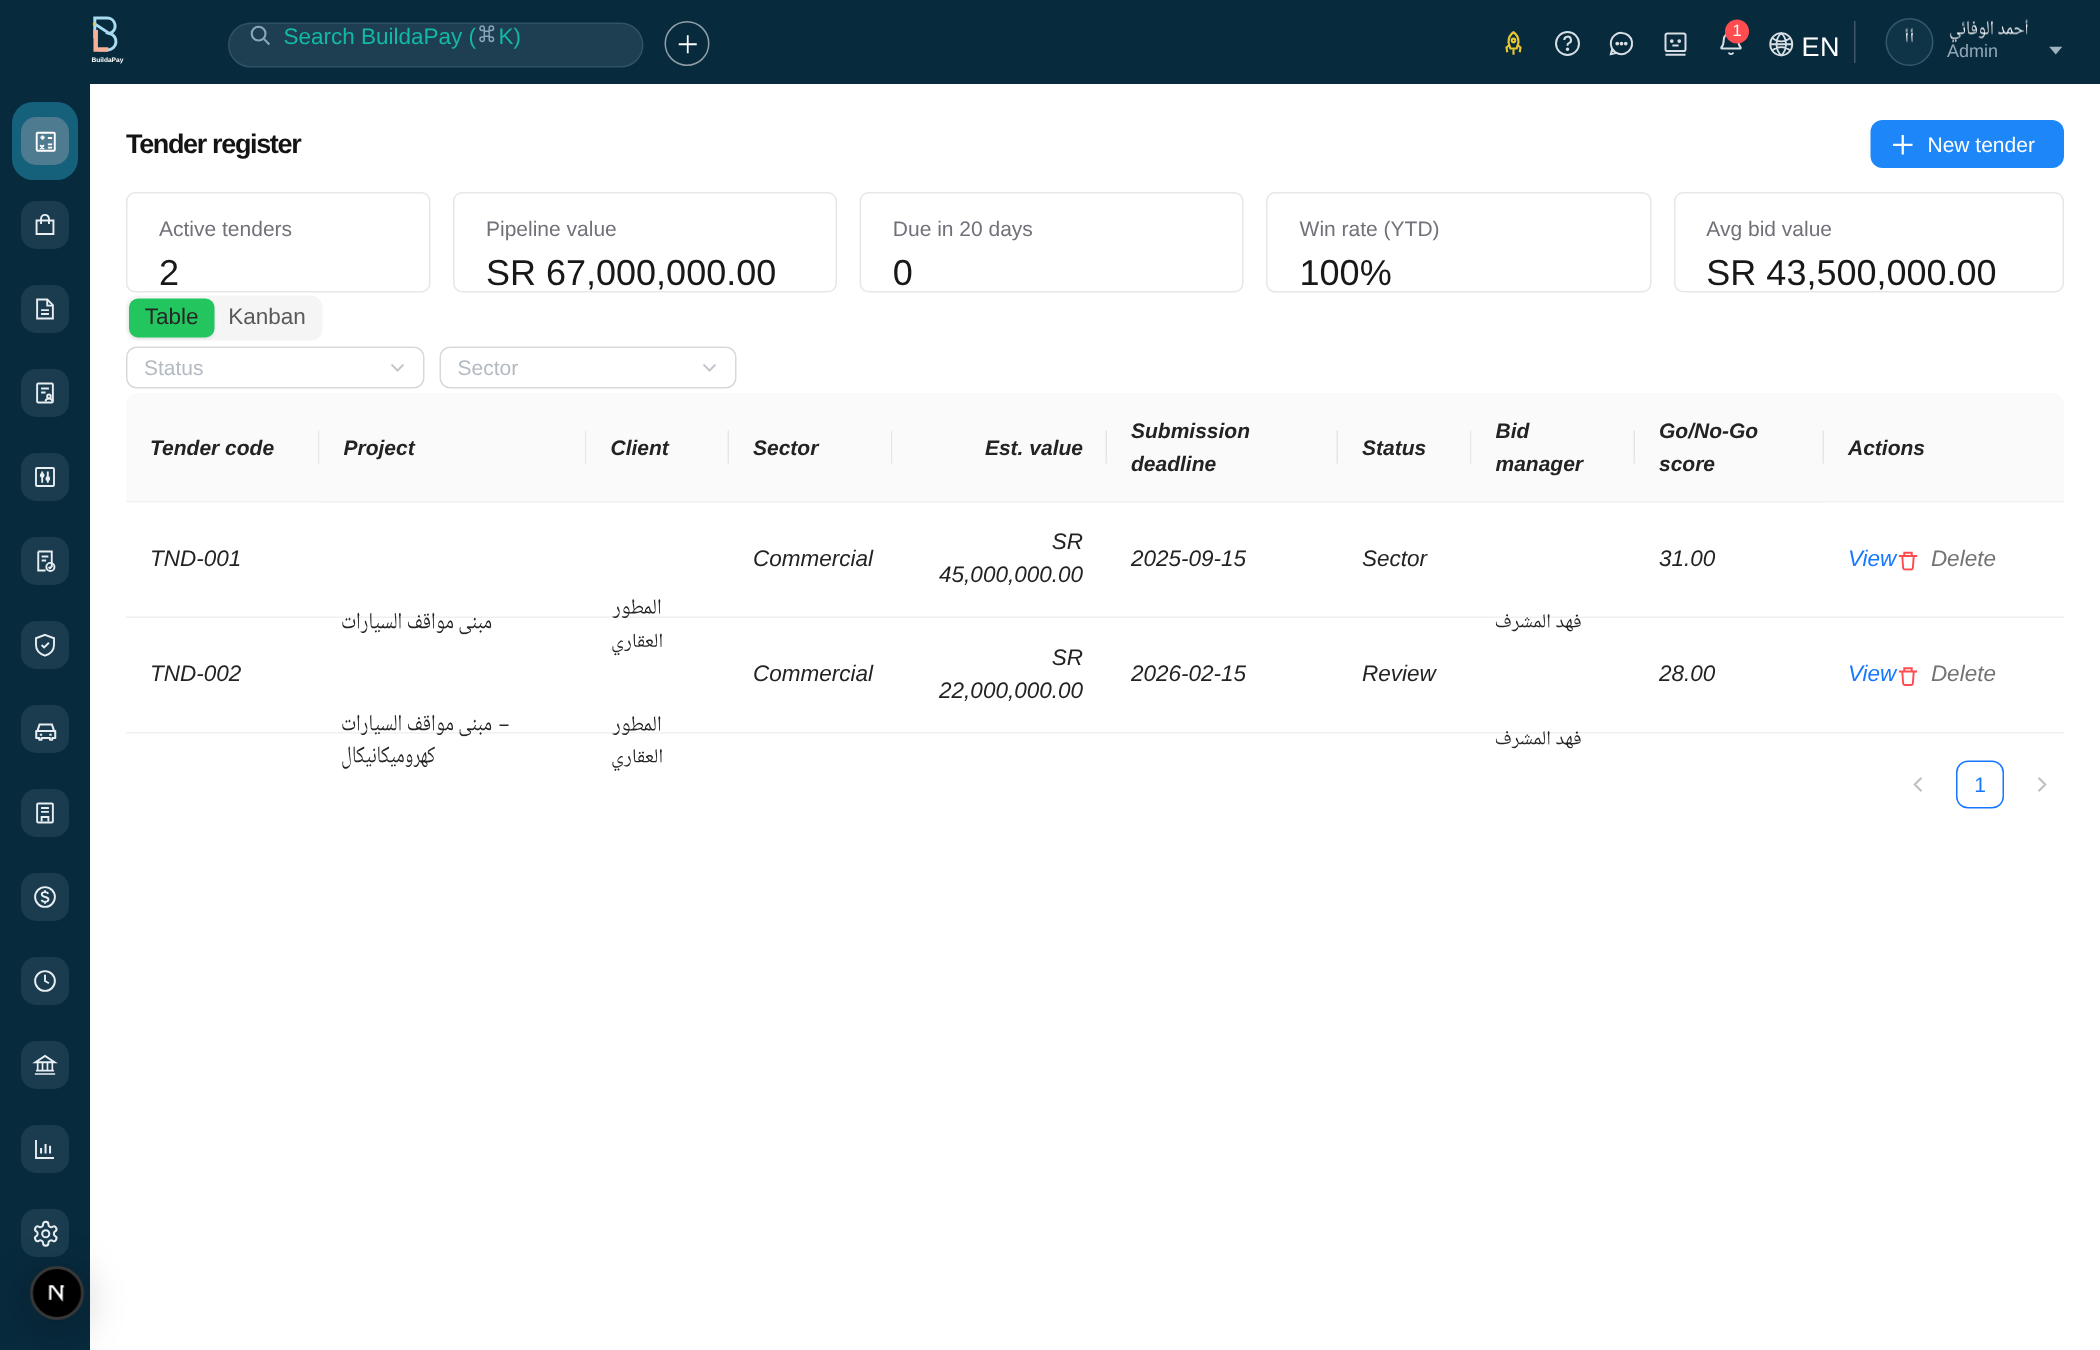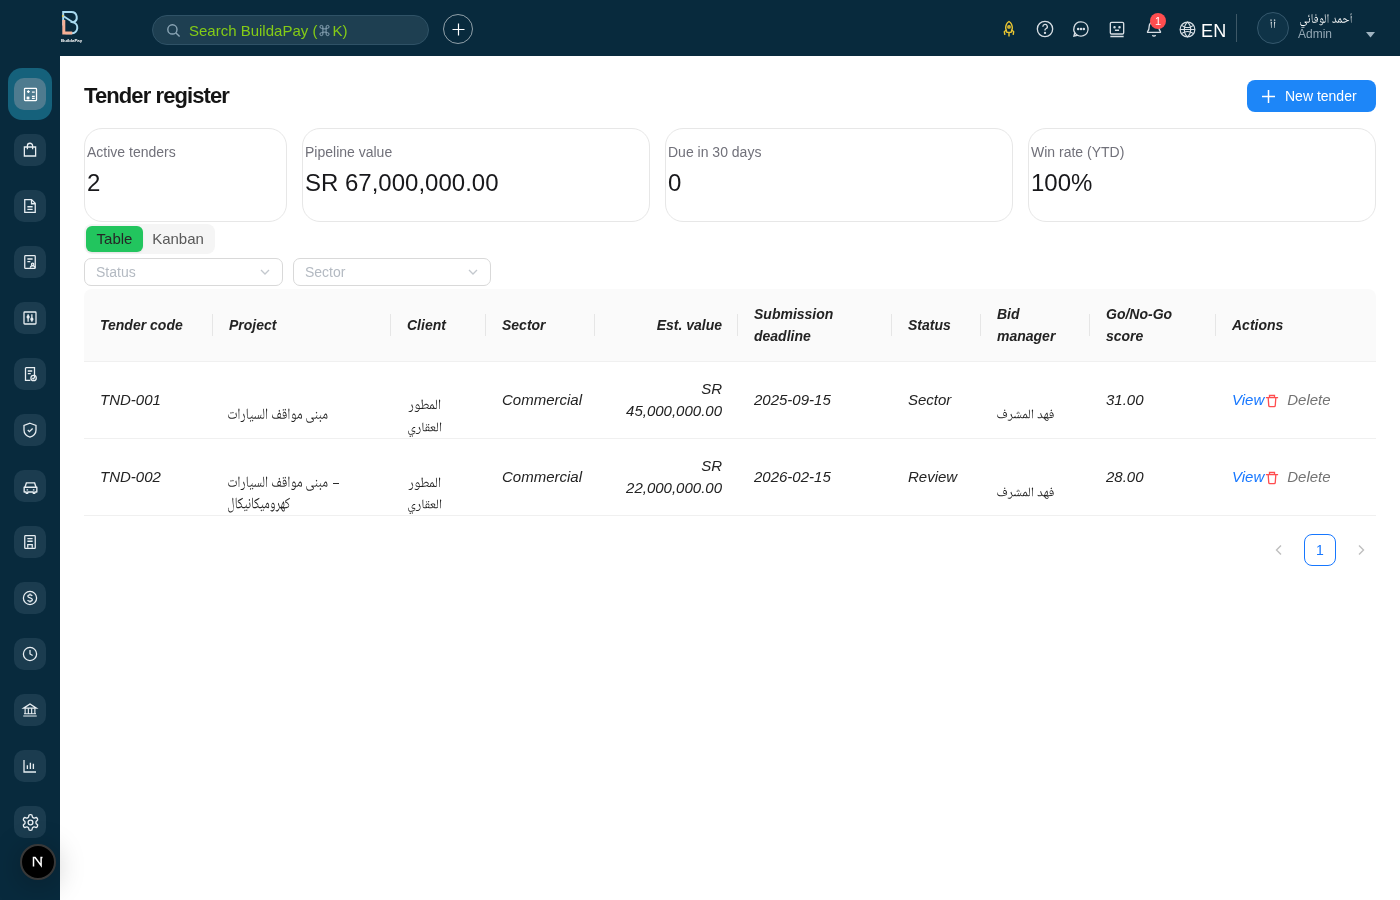--- a/index.html
+++ b/index.html
@@ -3,21 +3,21 @@
 <meta charset="utf-8">
 <style>
 * { margin:0; padding:0; box-sizing:border-box; }
 html,body { width:1400px; height:900px; overflow:hidden; background:#fff;
   font-family:"Liberation Sans", sans-serif; }
 
 .hdr { position:fixed; left:0; top:0; width:1400px; height:56px; background:#082a3d; z-index:5; }
 .logo { position:absolute; left:61px; top:10px; }
 .searchbox { position:absolute; left:152px; top:15px; width:277px; height:30px;
   border-radius:15px; background:#1e3f51; border:1px solid #2f5266; display:flex;
-  align-items:center; padding-left:13px; color:#84cc16; font-size:15px; }
+  align-items:flex-start; padding-left:13px; color:#14b8a6; font-size:15px; }
 .searchbox svg { margin-right:8px; }
 .plusbtn { position:absolute; left:443px; top:14px; width:30px; height:30px; border-radius:50%;
   border:1px solid rgba(255,255,255,.55); color:#fff; display:flex; align-items:center; justify-content:center; }
 .hicon { position:absolute; top:19px; width:20px; height:20px; color:#d7dee4; }
 .hdivider { position:absolute; left:1236px; top:14px; width:1px; height:28px; background:rgba(255,255,255,.22); }
 .avatar { position:absolute; left:1257px; top:12px; width:32px; height:32px; border-radius:50%;
   background:#0f3347; border:1px solid #35586d; color:#fff; font-size:13px;
   display:flex; align-items:center; justify-content:center; }
 .uname { position:absolute; left:1298px; top:11px; width:60px; text-align:left; }
 .uname .n1 { height:13px; }
@@ -29,27 +29,27 @@
   background:#1b3c4f; display:flex; align-items:center; justify-content:center; color:#e8eef2; }
 .sbactive { position:absolute; left:8px; top:12px; width:44px; height:52px; border-radius:14px; background:#15617b; }
 .sbactive .inner { position:absolute; left:6px; top:10px; width:32px; height:32px; border-radius:10px;
   background:#4e7b8f; display:flex; align-items:center; justify-content:center; color:#fff; }
 .nextn { position:fixed; left:20px; top:844px; width:36px; height:36px; border-radius:50%;
   background:#000; border:2px solid #383838; z-index:6; display:flex; align-items:center; justify-content:center;
   box-shadow:0 5px 30px rgba(0,0,0,.28); }
 
 .main { position:absolute; left:60px; top:56px; width:1340px; min-height:844px; background:#fff; padding:22px 24px; }
 .titlerow { position:relative; }
-h1 { font-size:22px; line-height:36px; font-weight:700; color:#141414; letter-spacing:-.9px; }
+h1 { font-size:18px; line-height:36px; font-weight:700; color:#141414; letter-spacing:-.9px; }
 .sub { font-size:14px; line-height:22px; color:#777; margin-top:0; }
 .newbtn { position:absolute; right:0; top:2px; width:129px; height:32px; background:#1d86f8; border-radius:8px;
   color:#fff; font-size:14px; display:flex; align-items:center; justify-content:flex-start; padding-left:14px; gap:9px; }
 
 .cards { display:flex; gap:15px; margin-top:14px; }
-.card { height:94px; border:1px solid #e7e7e7; border-radius:18px; padding:12px 2px; }
+.card { height:67px; border:1px solid #e7e7e7; border-radius:6px; padding:12px 21px; }
 .card .lbl { font-size:14px; line-height:22px; color:#71717a; }
 .card .val { font-size:24px; line-height:32px; color:#18181b; margin-top:4px; white-space:nowrap; }
 .c1 { width:203px; } .c2,.c3,.c4 { flex:1; } .c5 { flex:1.02; }
 
 .seg { display:inline-flex; background:#f5f5f5; border-radius:8px; padding:2px; margin-top:2px; }
 .seg .on { background:#22c55e; border-radius:6px; width:57px; text-align:center; padding:2px 0; font-size:15px; line-height:22px; color:#262626;
   box-shadow:0 1px 2px rgba(0,0,0,.08); }
 .seg .off { width:70px; text-align:center; padding:2px 0; font-size:15px; line-height:22px; color:#595959; }
 
 .filters { display:flex; gap:10px; margin-top:4px; }
@@ -88,26 +88,30 @@
   <div class="cards">
     <div class="card c1">
         <div class="lbl">Active tenders</div>
         <div class="val">2</div>
       </div>
     <div class="card c2">
         <div class="lbl">Pipeline value</div>
         <div class="val">SR 67,000,000.00</div>
       </div>
     <div class="card c3">
-        <div class="lbl">Due in 30 days</div>
+        <div class="lbl">Due in 20 days</div>
         <div class="val">0</div>
       </div>
     <div class="card c4">
         <div class="lbl">Win rate (YTD)</div>
         <div class="val">100%</div>
+      </div>
+    <div class="card c5">
+        <div class="lbl">Avg bid value</div>
+        <div class="val">SR 43,500,000.00</div>
       </div>
   </div>
   <div><span class="seg">
         <span class="on">Table</span>
         <span class="off">Kanban</span>
       </span></div>
   <div class="filters">
     <div class="sel">
         <span>Status</span>
         <svg width="12" height="12" viewBox="0 0 12 12" fill="none">

